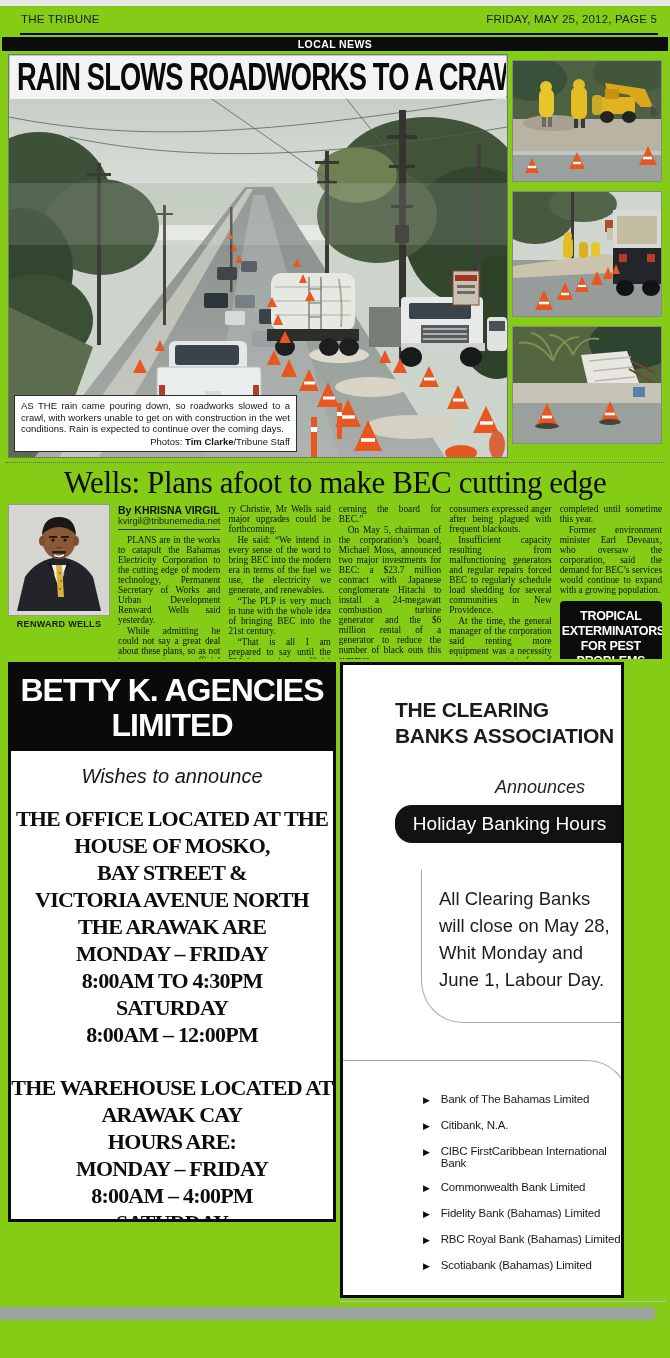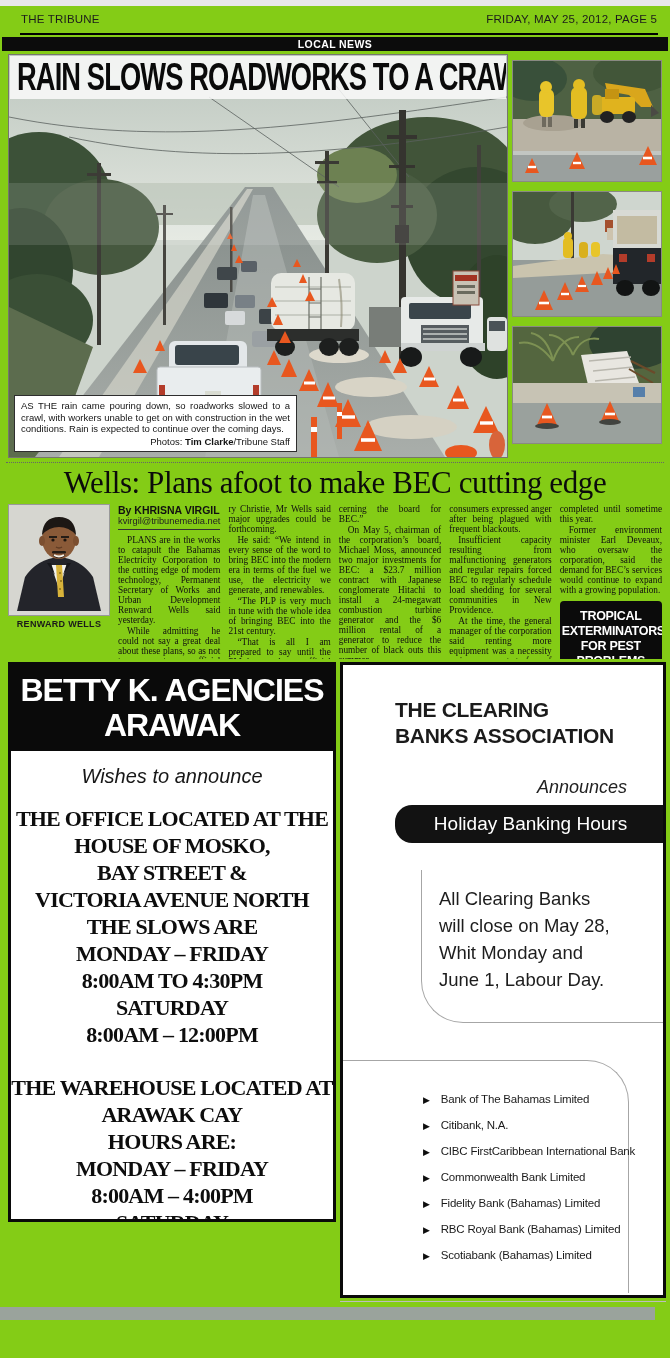--- a/index.html
+++ b/index.html
@@ -104,21 +104,21 @@
     font-style:italic; font-size:20px; line-height:26px; color:#171717;
   }
   .betty-block {
     text-align:center; font-family:Liberation Serif, serif; font-weight:700;
     font-size:22px; line-height:27px; letter-spacing:-.8px; color:#0d0d0d;
   }
   .betty-block div { white-space:nowrap; }
   .betty-office { margin-top:16px; }
   .betty-warehouse { margin-top:26px; }
   .banks-ad {
-    position:absolute; top:656px; left:340px; width:326px; height:636px;
+    position:absolute; top:656px; left:340px; width:284px; height:636px;
     border:3px solid #0a0a0a; box-sizing:border-box; background:#fff; overflow:hidden;
   }
   .banks-title {
     position:absolute; top:32px; left:52px;
     font-family:"Liberation Sans", sans-serif; font-weight:700; font-size:21px;
     line-height:26px; letter-spacing:-.3px; color:#1b1b1b;
   }
   .banks-announces {
     position:absolute; top:112px; right:36px;
     font-family:"Liberation Sans", sans-serif; font-style:italic; font-size:18px; color:#222;
@@ -503,31 +503,31 @@
             <div>EXTERMINATORS</div>
             <div>FOR PEST PROBLEMS</div>
           </div>
       </div>
     </div>
   </section>
 
   <section class="betty-ad">
     <div class="betty-header">
         <div>BETTY K. AGENCIES</div>
-        <div>ARAWAK</div>
+        <div>LIMITED</div>
       </div>
     <div class="betty-intro">
         <div>Wishes to announce</div>
       </div>
     <div class="betty-block betty-office">
         <div>THE OFFICE LOCATED AT THE</div>
         <div>HOUSE OF MOSKO,</div>
         <div>BAY STREET &amp;</div>
         <div>VICTORIA AVENUE NORTH</div>
-        <div>THE SLOWS ARE</div>
+        <div>THE ARAWAK ARE</div>
         <div>MONDAY – FRIDAY</div>
         <div>8:00AM TO 4:30PM</div>
         <div>SATURDAY</div>
         <div>8:00AM – 12:00PM</div>
       </div>
     <div class="betty-block betty-warehouse">
         <div>THE WAREHOUSE LOCATED AT</div>
         <div>ARAWAK CAY</div>
         <div>HOURS ARE:</div>
         <div>MONDAY – FRIDAY</div>

